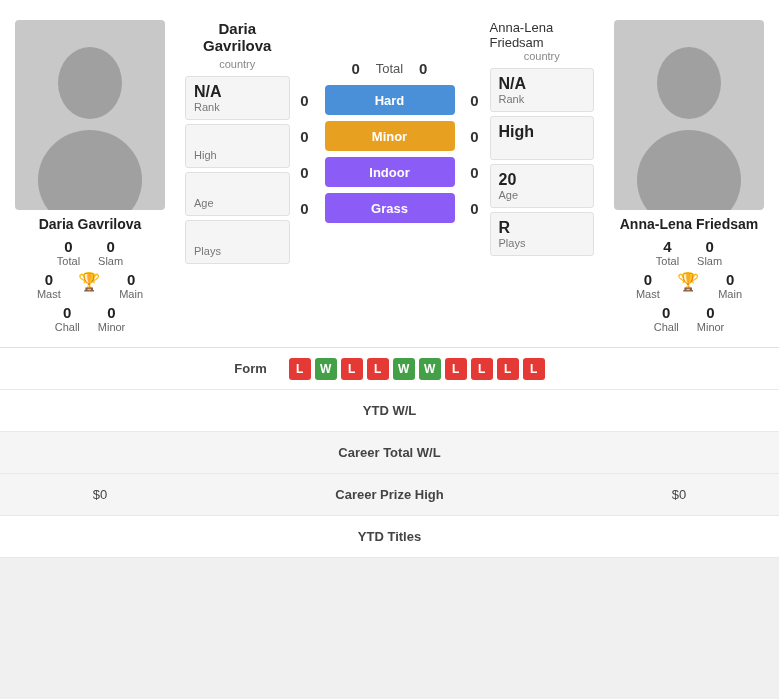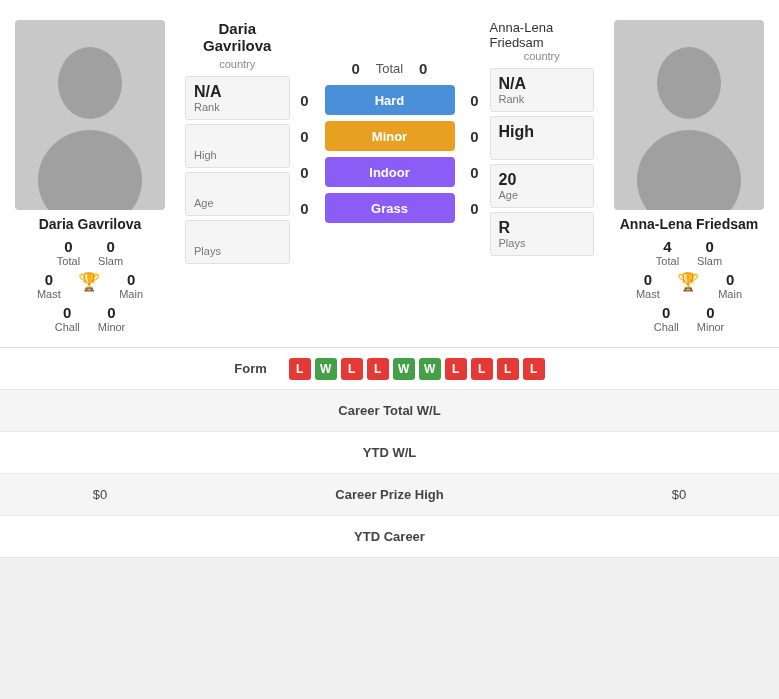--- a/index.html
+++ b/index.html
@@ -423,38 +423,38 @@
             <div class="form-badge form-w">W</div>
             <div class="form-badge form-l">L</div>
             <div class="form-badge form-l">L</div>
             <div class="form-badge form-l">L</div>
             <div class="form-badge form-l">L</div>
           </div>
       </div>
       <div class="bottom-right-val"></div>
     </div>
 
+    <div class="bottom-row">
+      <div class="bottom-left-val"></div>
+      <div class="bottom-label">YTD W/L</div>
+      <div class="bottom-right-val"></div>
+    </div>
+
     <div class="bottom-row shaded">
       <div class="bottom-left-val"></div>
       <div class="bottom-label">Career Total W/L</div>
       <div class="bottom-right-val"></div>
     </div>
 
-    <div class="bottom-row">
-      <div class="bottom-left-val"></div>
-      <div class="bottom-label">YTD W/L</div>
-      <div class="bottom-right-val"></div>
-    </div>
-
     <div class="bottom-row shaded">
       <div class="bottom-left-val">$0</div>
       <div class="bottom-label">Career Prize High</div>
       <div class="bottom-right-val">$0</div>
     </div>
 
     <div class="bottom-row">
       <div class="bottom-left-val"></div>
-      <div class="bottom-label">YTD Career</div>
+      <div class="bottom-label">YTD Titles</div>
       <div class="bottom-right-val"></div>
     </div>
 
   </div>
 </div>
 
 </body></html>

